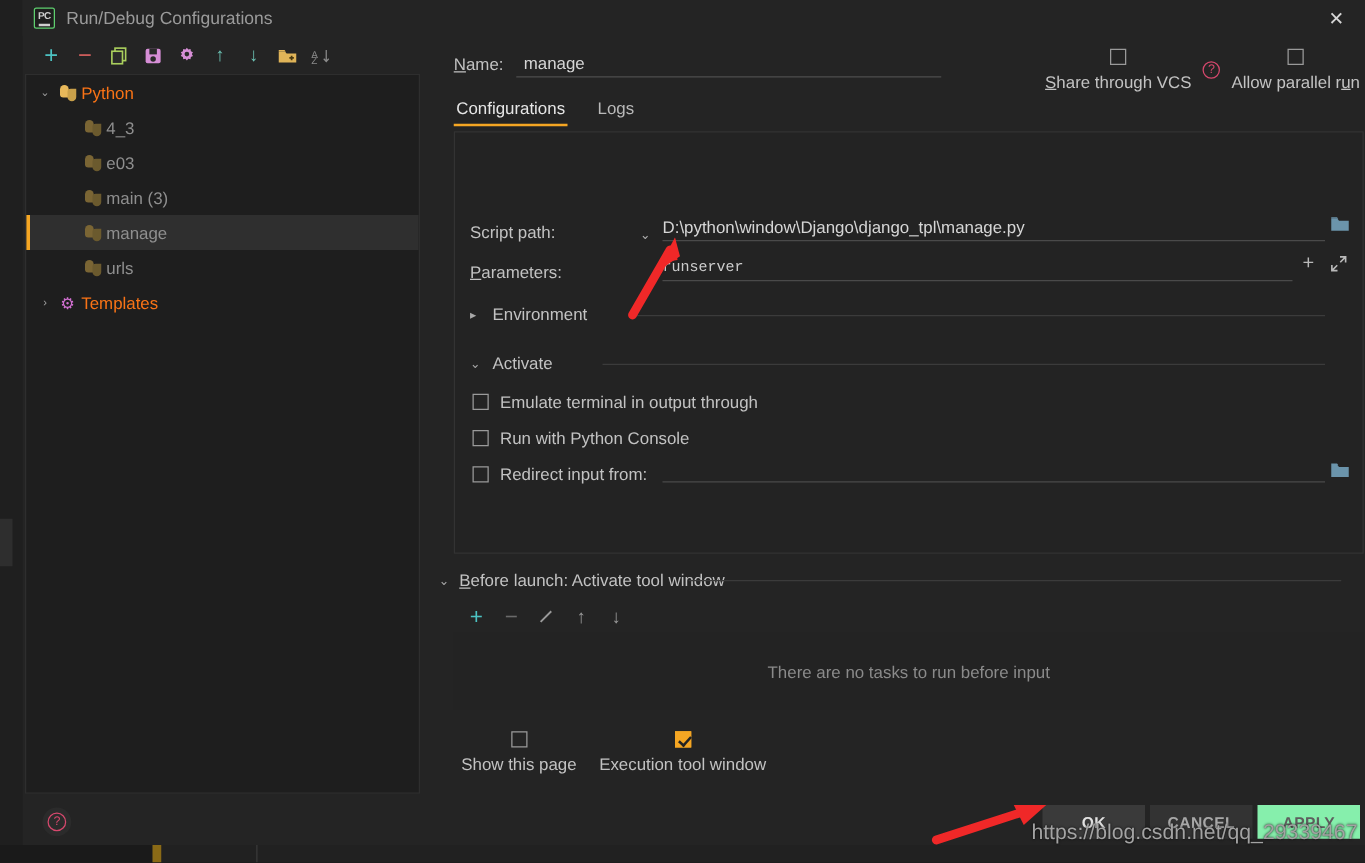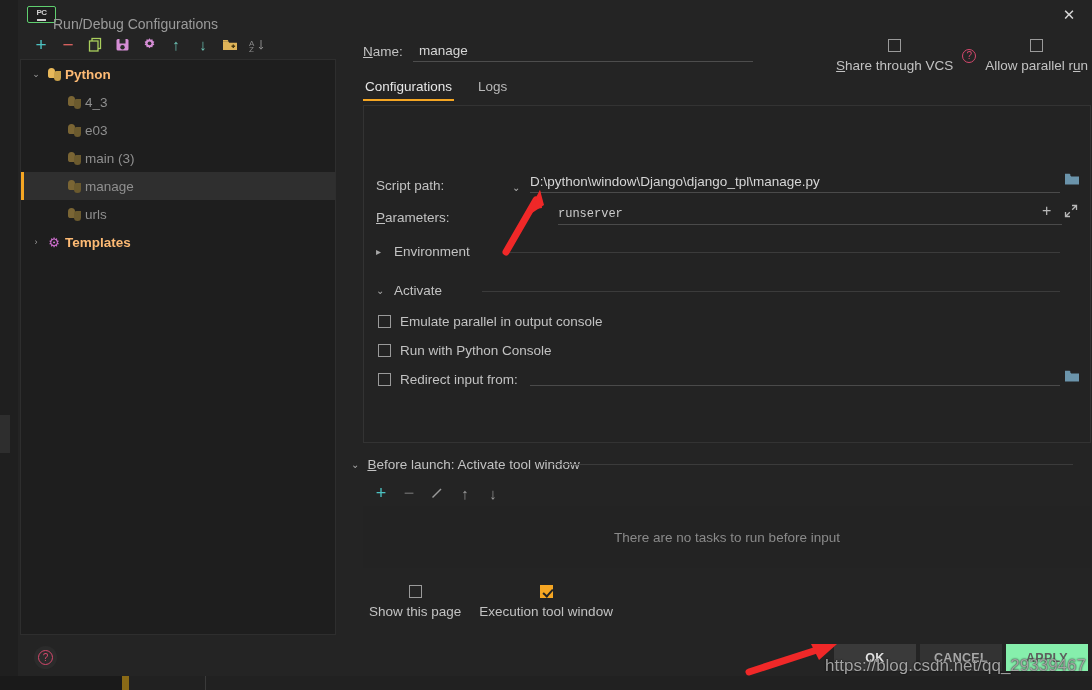--- a/index.html
+++ b/index.html
@@ -48,37 +48,37 @@
     background: #242424;
   }
 
   
   .titlebar {
     position: relative; height: 29px; width: 100%;
     background: #242424;
   }
   .title-icon {
     position: absolute; left: 9px; top: 6px;
-    width: 29px; height: 17px;
+    width: 17px; height: 17px;
     border: 1.5px solid #5fcf6f;
     border-radius: 2px;
     background: #1e1e1e;
     color: #cfcfcf;
     font-size: 8px; font-weight: bold;
     line-height: 10px; text-align: center;
     letter-spacing: -0.5px;
     padding-top: 1px;
     font-family: "Liberation Sans", sans-serif;
   }
   .title-icon .bar {
     display: block; width: 9px; height: 1.5px; background: #cfcfcf;
     margin: 1px auto 0;
   }
   .title-text {
-    position: absolute; left: 35px; top: 16px;
+    position: absolute; left: 35px; top: 6px;
     font-size: 14px; color: #9b9b9b;
     font-family: "Liberation Sans", sans-serif;
   }
   .close-btn {
     position: absolute; right: 0; top: 0;
     width: 46px; height: 29px;
     color: #d6d6d6; font-size: 15px;
     display: flex; align-items: center; justify-content: center;
     cursor: pointer;
   }
@@ -147,21 +147,21 @@
     border-radius: 4px 4px 0 3px;
   }
   .py-icon::after {
     right: 0; bottom: 0; background: #c9a04a;
     border-radius: 3px 0 4px 4px;
   }
   .py-icon.dim::before { background: #7a6534; }
   .py-icon.dim::after  { background: #6b5a2e; }
   .gear-pink { color: #d06fd0; font-size: 13px; }
   .tree-label { margin-left: 2px; }
-  .tree-label.root { color: #fdba74; font-weight: bold; }
+  .tree-label.root { color: #f97316; font-weight: normal; }
   .tree-label.dim  { color: #8f8f8f; }
 
   .help-btn {
     position: absolute; left: 16px; top: 646px;
     width: 23px; height: 23px; border-radius: 50%;
     background: #2b2b2b;
     color: #d6486d;
     border: 0;
     display: flex; align-items: center; justify-content: center;
     font-size: 13px; cursor: pointer;
@@ -263,21 +263,21 @@
   }
   .text-line {
     position: absolute;
     border-bottom: 1px solid #4a4a4a;
     color: #d6d6d6; font-size: 13.5px;
     display: flex; align-items: flex-end;
     padding-bottom: 3px;
   }
   .mono {
     font-family: "Liberation Mono", "DejaVu Sans Mono", monospace;
-    font-size: 12px; color: #cccccc; margin-left: 28px;
+    font-size: 12px; color: #cccccc;
   }
   .folder-ico {
     position: absolute; color: #6b94ab; font-size: 14px; cursor: pointer;
   }
   .plus-ico {
     position: absolute; color: #b9b9b9; font-size: 16px; cursor: pointer;
   }
   .expand-ico {
     position: absolute; color: #b9b9b9; font-size: 13px; cursor: pointer;
   }
@@ -529,21 +529,21 @@
         <div class="section-rule" style="left:140px; top:146px; width:556px;"></div>
 
         <div class="section-head" style="left:12px; top:177px;">
           <span class="tw">⌄</span>
           <span>Activate</span>
         </div>
         <div class="section-rule" style="left:118px; top:185px; width:578px;"></div>
 
         <label class="exec-cb" style="left:14px; top:208px;">
           <span class="cbx"></span>
-          <span>Emulate parallel in output console</span>
+          <span>Emulate terminal in output through</span>
         </label>
         <label class="exec-cb" style="left:14px; top:237px;">
           <span class="cbx"></span>
           <span>Run with Python Console</span>
         </label>
         <label class="exec-cb" style="left:14px; top:266px;">
           <span class="cbx"></span>
           <span>Redirect input from:</span>
         </label>
         <div class="text-line" style="left:166px; top:258px; width:530px; height:22px;"></div>

